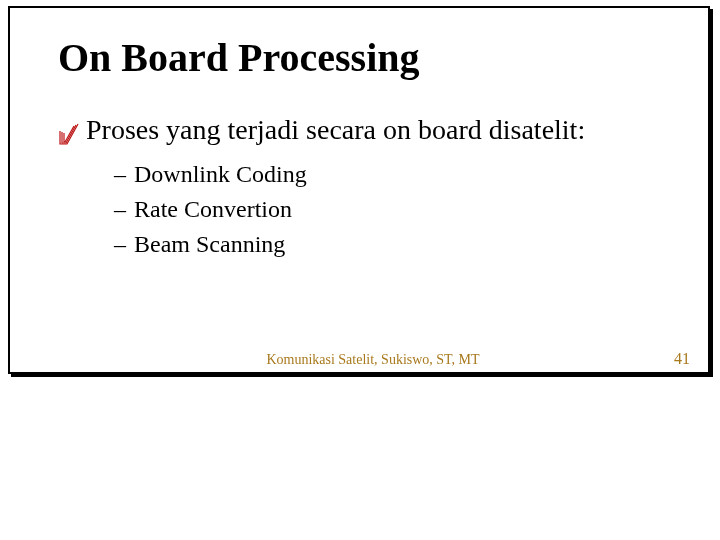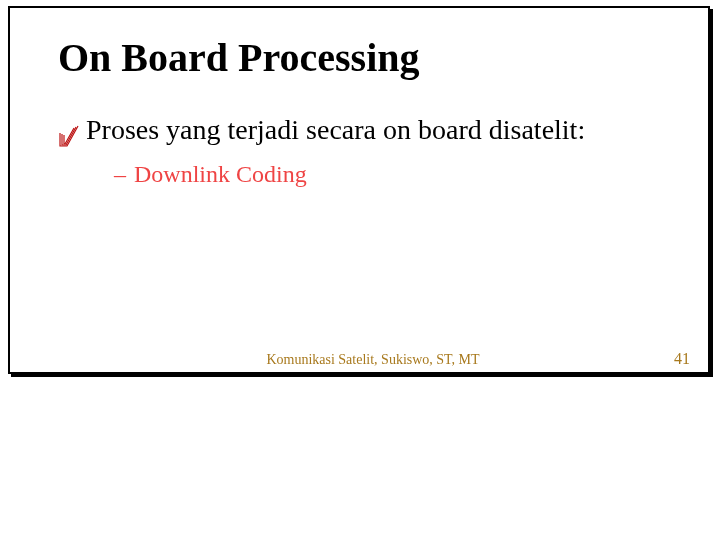--- a/index.html
+++ b/index.html
@@ -31,42 +31,42 @@
   }
   .title {
     font-size: 40px;
     font-weight: bold;
     color: #000;
     margin: 0 0 32px 0;
     line-height: 1.1;
   }
   .lead-row {
     display: flex;
-    align-items: flex-end;
+    align-items: center;
     margin-bottom: 10px;
   }
   .check-icon {
     flex: 0 0 auto;
     width: 22px;
     height: 24px;
     margin-right: 6px;
     margin-top: 6px;
   }
   .lead-text {
     font-size: 28px;
     color: #000;
     line-height: 1.25;
   }
   .sub-list {
     margin-left: 56px;
     margin-top: 6px;
   }
   .sub-item {
     font-size: 24px;
-    color: #ef4444;
+    color: #000000;
     line-height: 1.45;
   }
   .dash {
     display: inline-block;
     width: 14px;
   }
   .footer {
     position: absolute;
     left: 0;
     right: 0;
@@ -98,19 +98,21 @@
           <path d="M2 10 L2 23 L9 23 L20 3" fill="none" stroke="#b11" stroke-width="1.2"></path>
           <path d="M4 11 L4 22 L8 22 L18 4" fill="none" stroke="#b11" stroke-width="1.2"></path>
           <path d="M6 12 L6 21 L7 21 L16 5" fill="none" stroke="#b11" stroke-width="1.2"></path>
         </svg>
       </span>
       <span class="lead-text">Proses yang terjadi secara on board disatelit:</span>
     </div>
 
     <div class="sub-list">
       <div class="sub-item"><span class="dash">–</span> <span>Downlink Coding</span></div>
+      <div class="sub-item"><span class="dash">–</span> <span>Rate Convertion</span></div>
+      <div class="sub-item"><span class="dash">–</span> <span>Beam Scanning</span></div>
     </div>
 
     <div class="footer">Komunikasi Satelit, Sukiswo, ST, MT</div>
     <div class="pagenum">41</div>
 
   </div>
 </div>
 
 </body></html>

